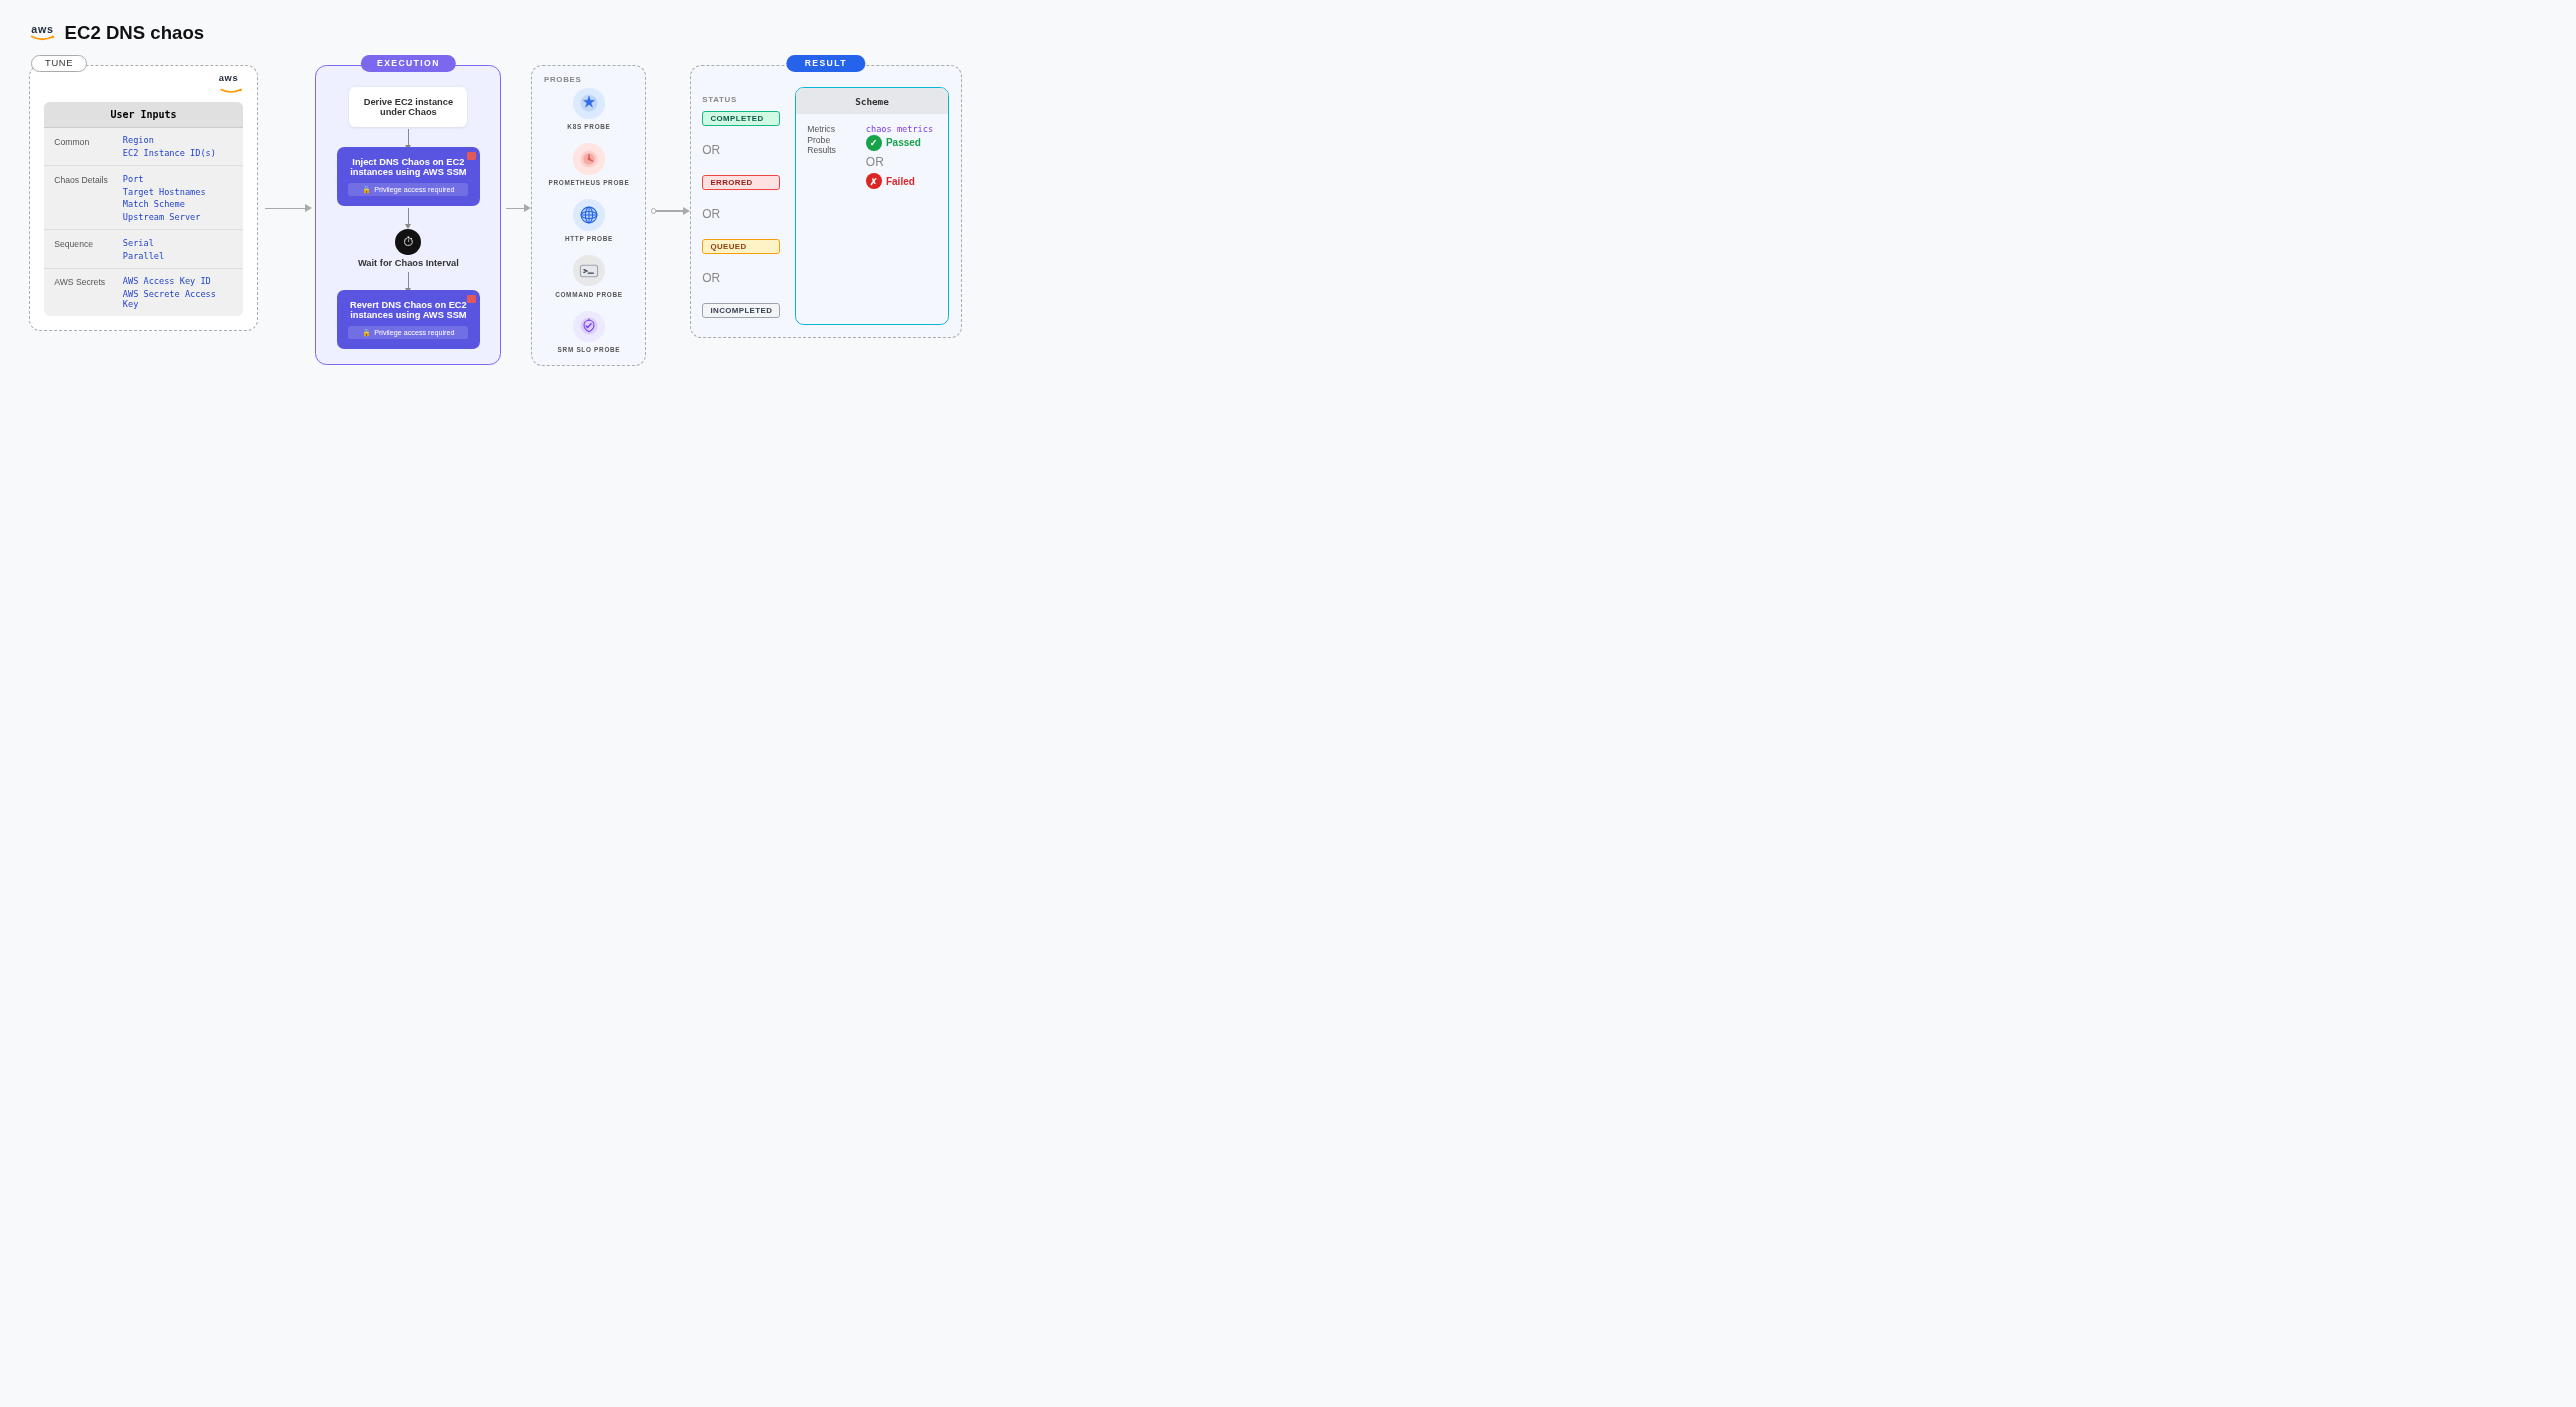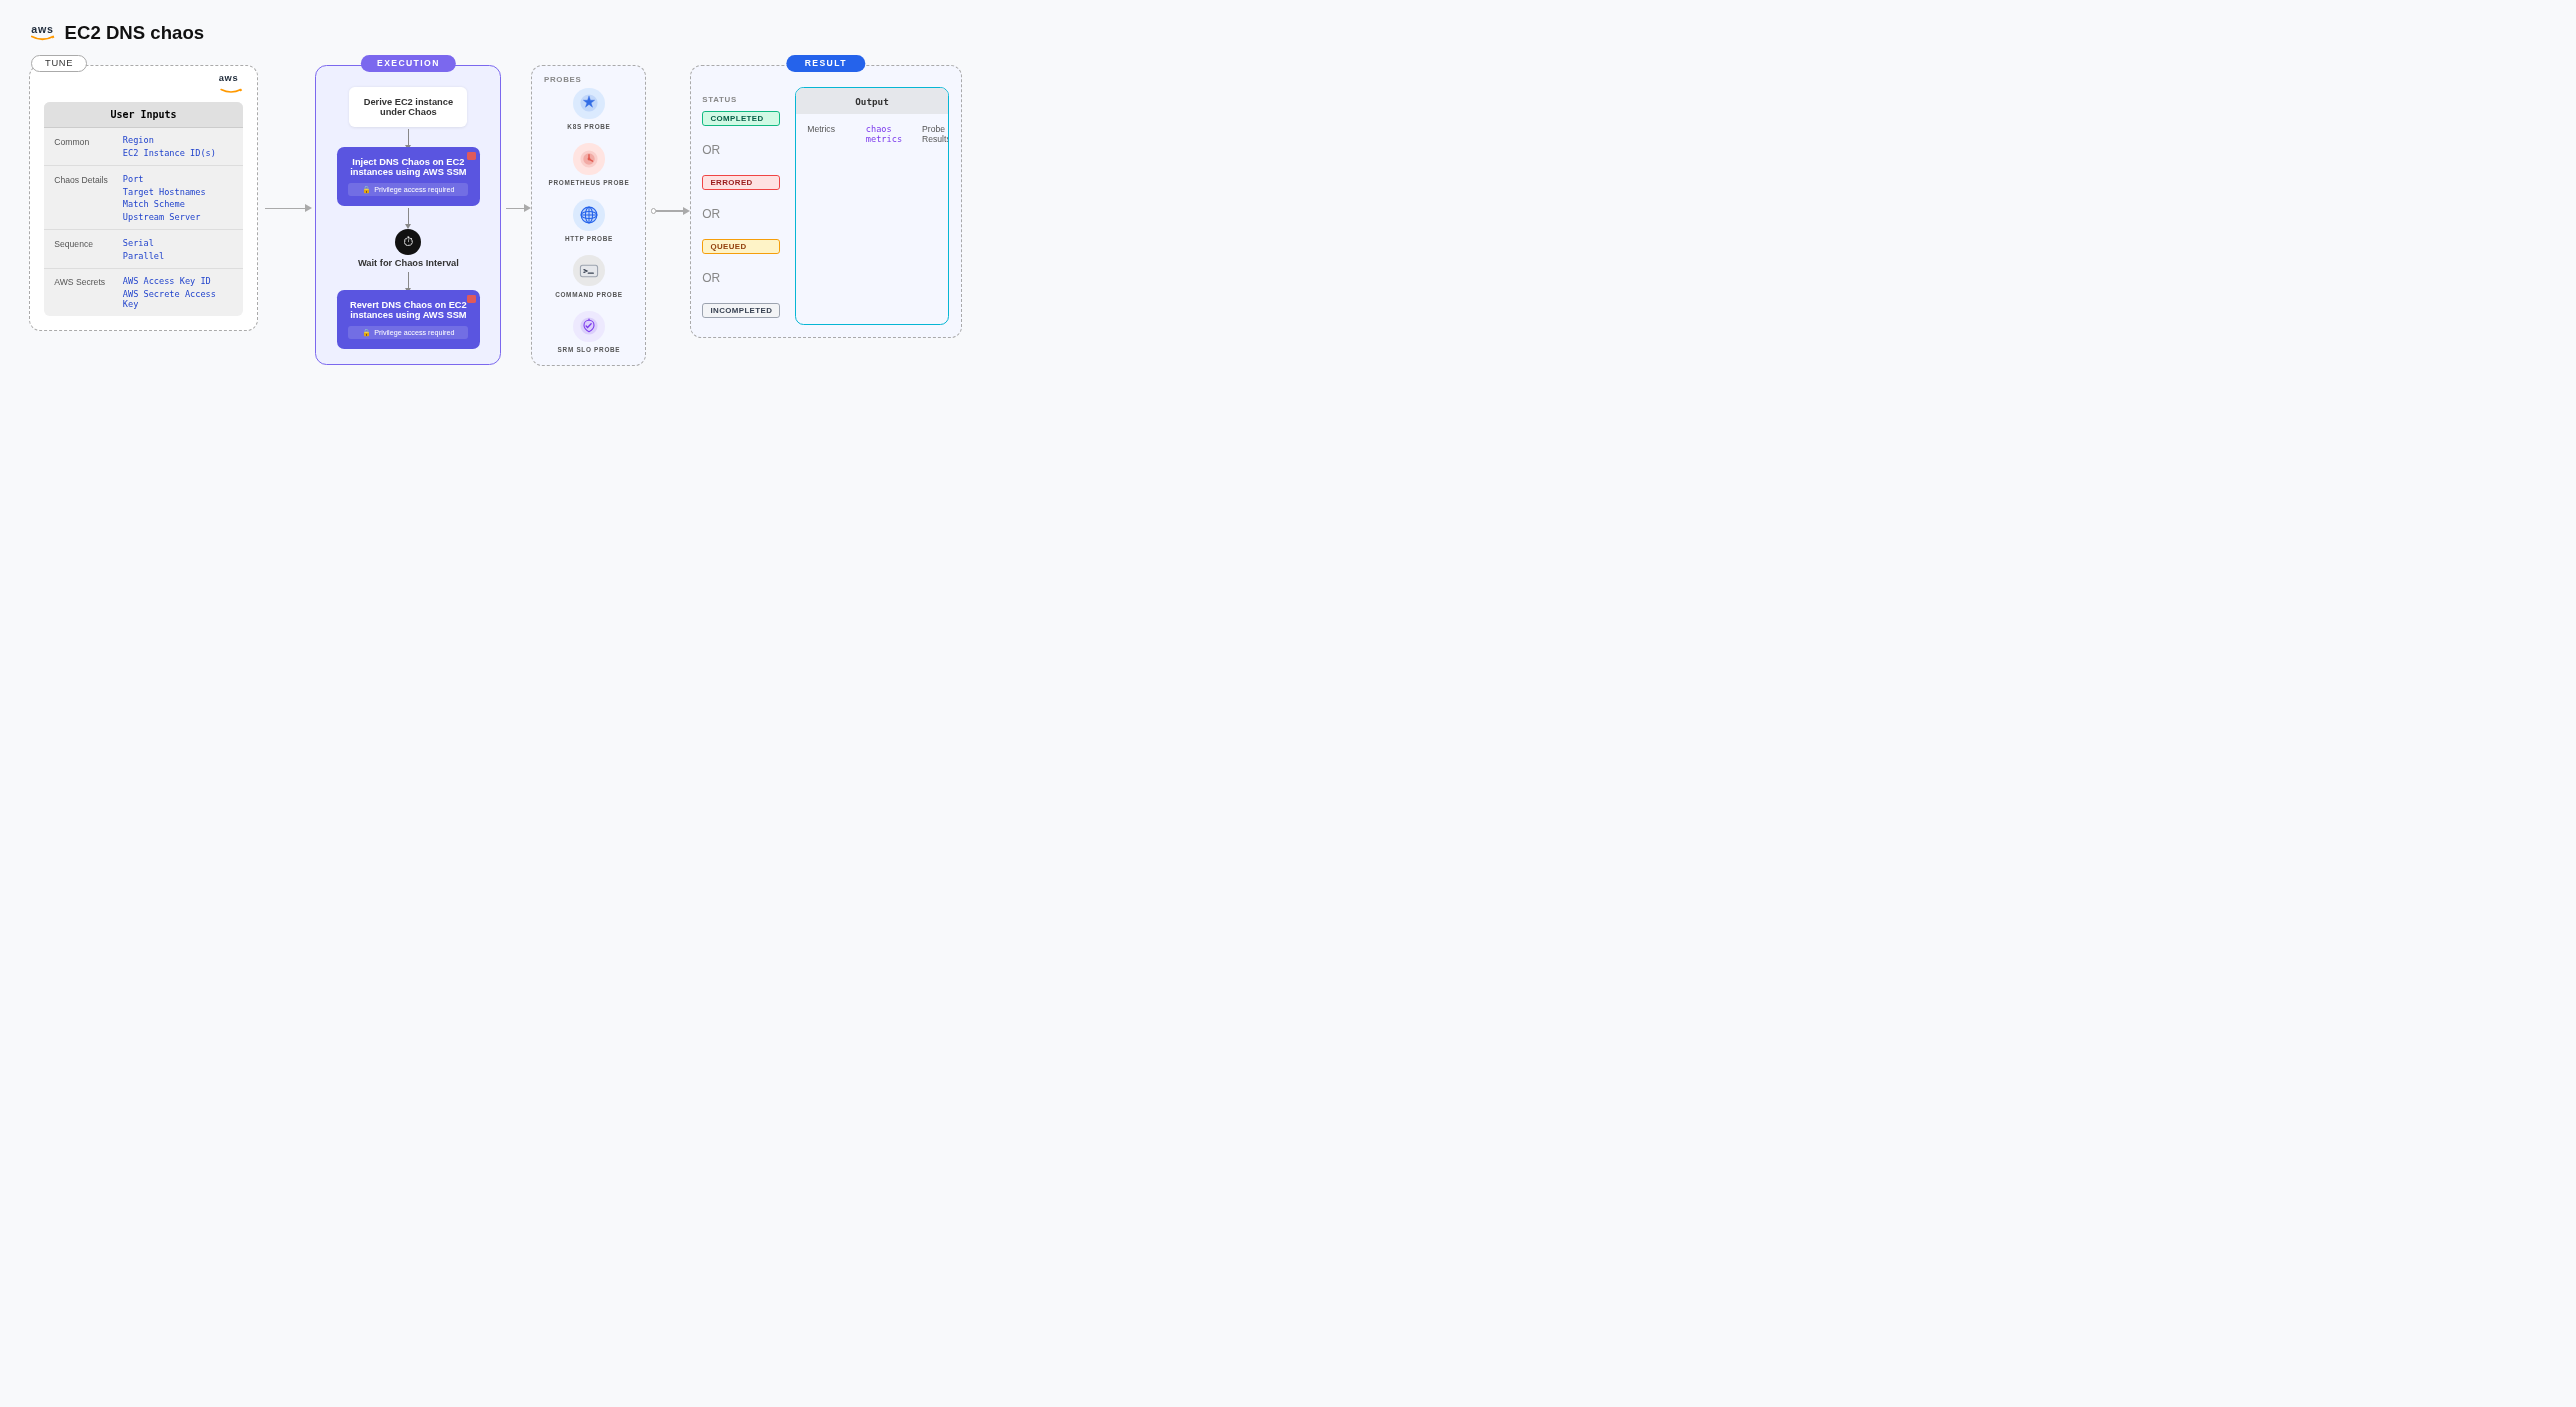--- a/index.html
+++ b/index.html
@@ -421,22 +421,22 @@
       padding: 7.2px 11.5px;
       text-align: center;
       font-family: monospace;
       font-size: 9.3px;
       font-weight: 600;
       color: #333;
     }
     .output-body {
       padding: 10px 11.5px;
       display: flex;
-      flex-direction: row;
-      gap: 20px;
+      flex-direction: column;
+      gap: 1px;
     }
     .output-row {
       display: flex;
       align-items: flex-start;
       gap: 8.6px;
     }
     .output-row-label {
       font-size: 8.6px;
       color: #555;
       min-width: 50px;
@@ -658,21 +658,21 @@
           <div class="or-text">OR</div>
           <span class="badge badge-errored">ERRORED</span>
           <div class="or-text">OR</div>
           <span class="badge badge-queued">QUEUED</span>
           <div class="or-text">OR</div>
           <span class="badge badge-incompleted">INCOMPLETED</span>
         </div>
       </div>
 
       <div class="output-box">
-        <div class="output-header">Output</div>
+        <div class="output-header">Scheme</div>
         <div class="output-body">
           <div class="output-row">
             <div class="output-row-label">Metrics</div>
             <div class="output-row-value">chaos metrics</div>
           </div>
           <div class="output-row" style="align-items:flex-start;">
             <div class="output-row-label">Probe<br>Results</div>
             <div class="probe-results-col">
               <div class="probe-passed">
                 <div class="check-icon">✓</div>

